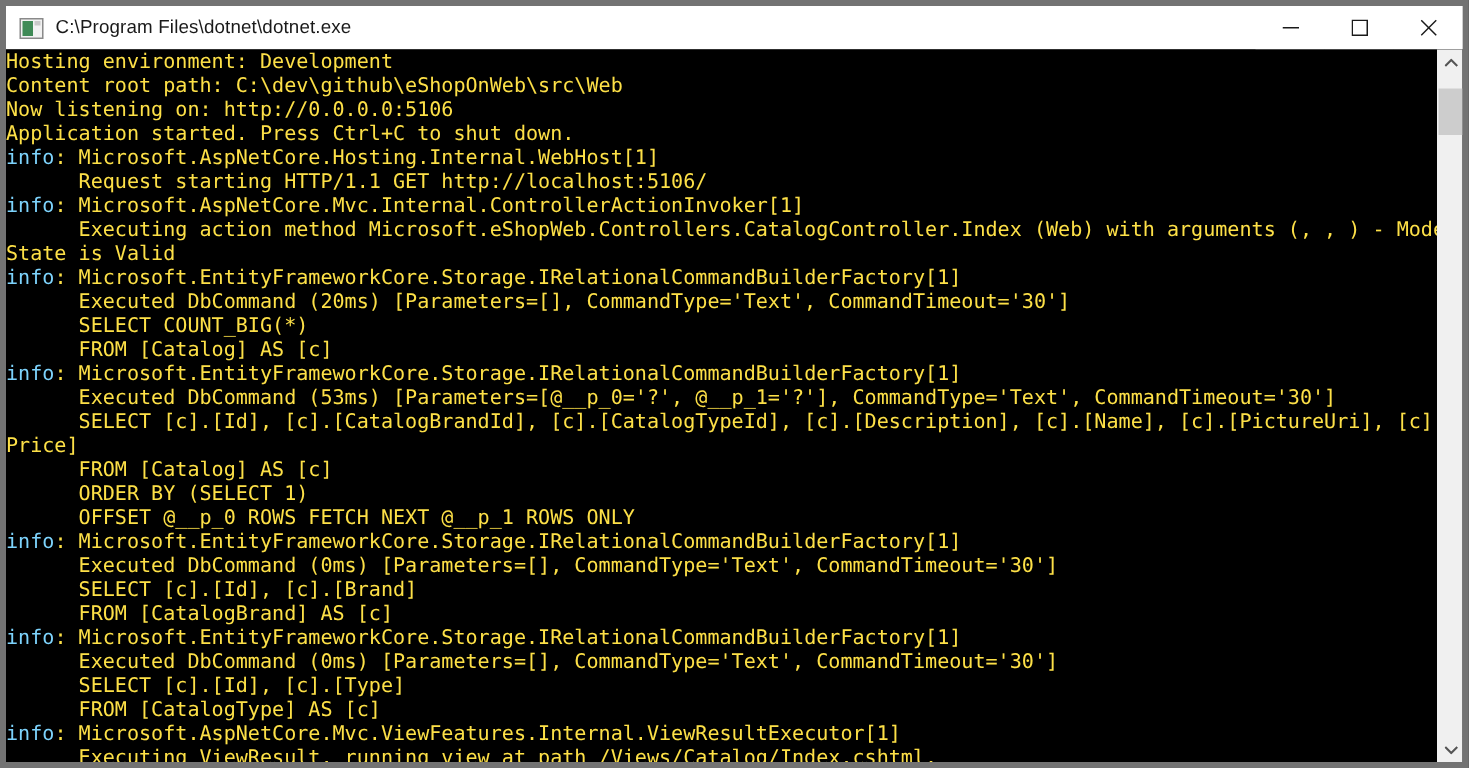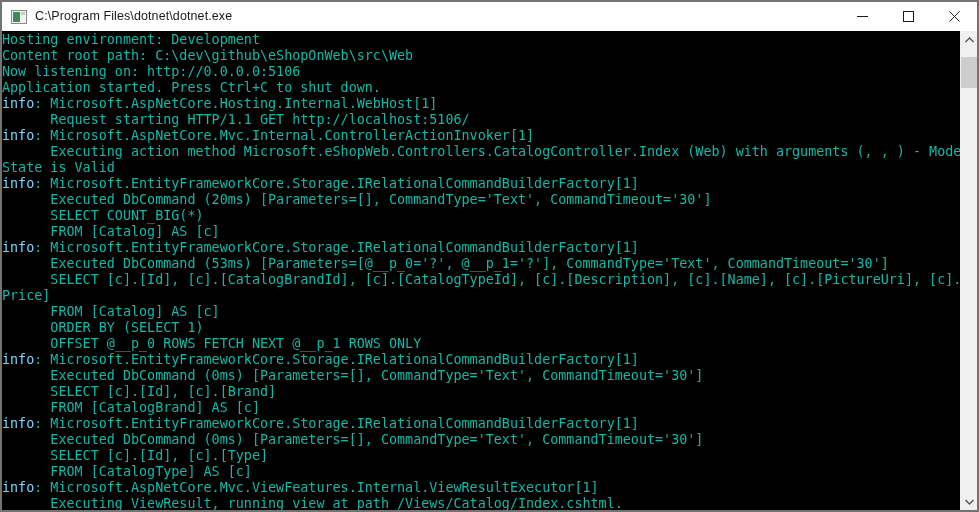--- a/index.html
+++ b/index.html
@@ -15,21 +15,21 @@
     font-family: "Liberation Sans", sans-serif;
   }
 
   
   .window {
     position: absolute;
     left: 0; top: 0;
     width: 979px;
     height: 512px;
     box-sizing: border-box;
-    border: 2px solid #737373;
+    border: 4px solid #737373;
     background: #000000;
     display: flex;
     flex-direction: column;
   }
 
   
   .titlebar {
     height: 29px;
     min-height: 29px;
     background: #ffffff;
@@ -110,21 +110,21 @@
     white-space: pre;
     padding-top: 1px;
     letter-spacing: 0px;
   }
   .line {
     height: 16px;
     white-space: pre;
     overflow: hidden;
   }
   .tok-info { color: #7dd3fc; }
-  .tok-plain { color: #14b8a6; }
+  .tok-plain { color: #fde047; }
 
   
   .scrollbar {
     width: 17px;
     min-width: 17px;
     background: #f0f0f0;
     display: flex;
     flex-direction: column;
     border-left: 1px solid #f0f0f0;
     box-sizing: border-box;

